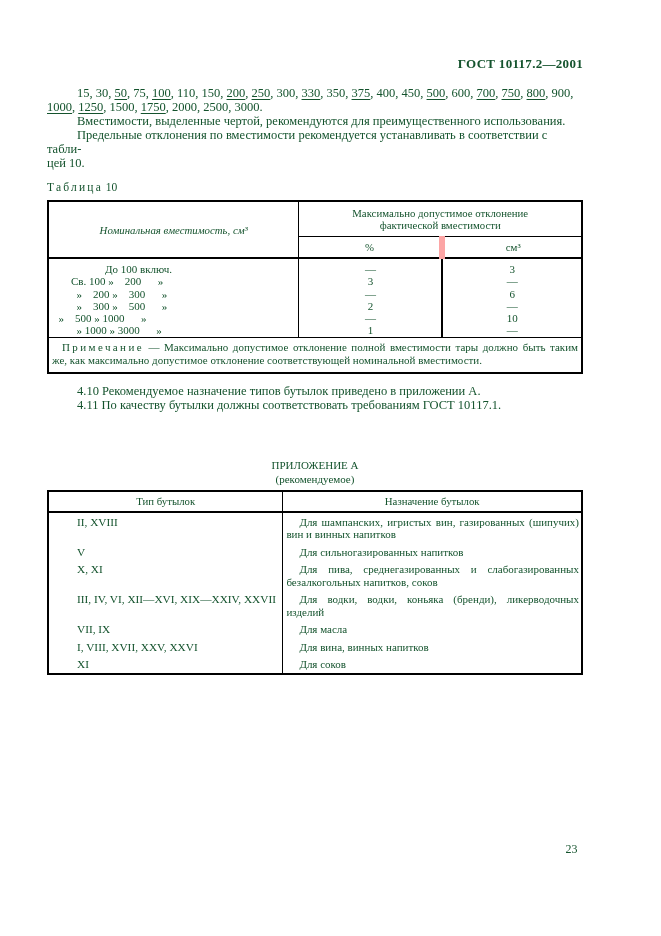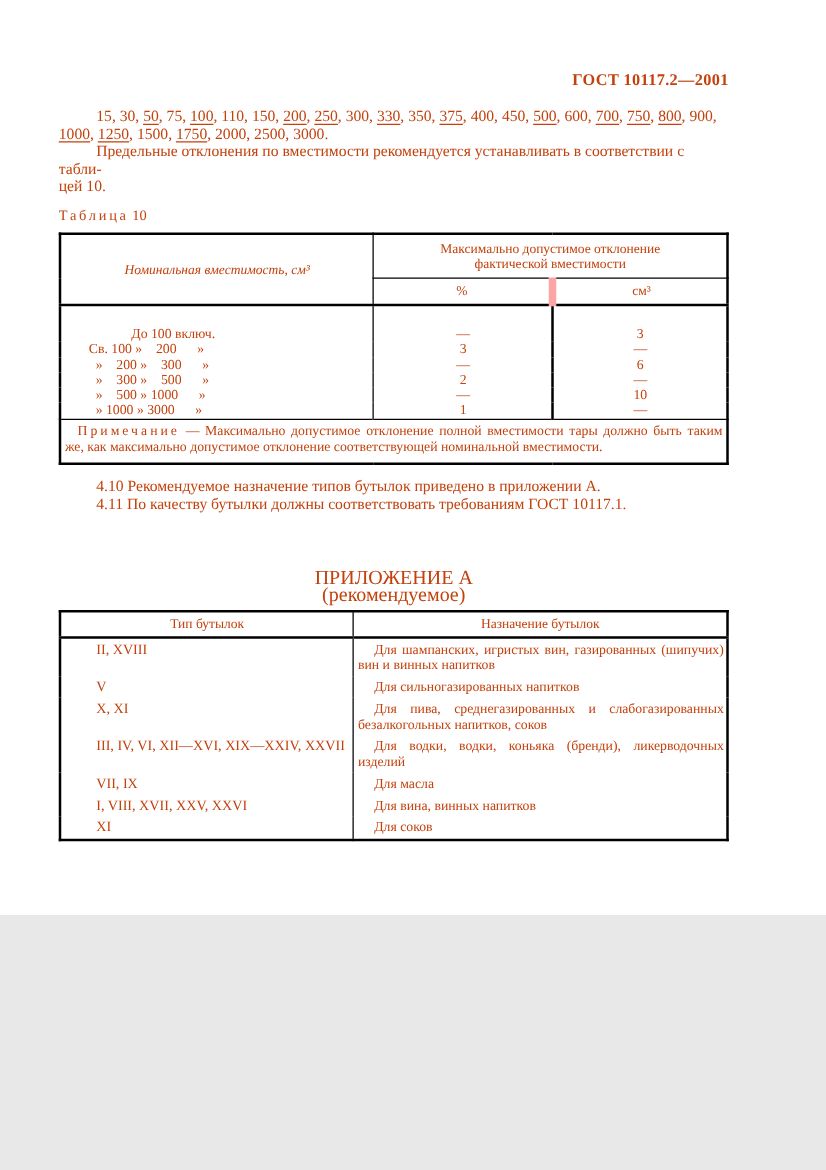--- a/index.html
+++ b/index.html
@@ -1,18 +1,18 @@
 <!DOCTYPE html>
 <html><head>
 <meta charset="utf-8">
 <style>
   html,body{margin:0;padding:0;background:#e8e8e8;}
   .page{
-    position:relative; width:661px; height:732px; background:#ffffff;
-    font-family:"Liberation Serif","DejaVu Serif",serif; color:#c2410c;
+    position:relative; width:661px; height:936px; background:#ffffff;
+    font-family:"Liberation Serif","DejaVu Serif",serif; color:#14532d;
     overflow:hidden;
   }
   .content{ position:absolute; left:47px; top:0; width:536px; }
   .gost-header{ margin-top:56px; text-align:right; font-weight:bold; font-size:13px; line-height:16px; letter-spacing:.3px; }
   .intro{ margin-top:14px; font-size:12.5px; }
   .line{ line-height:14px; }
   .indent{ text-indent:30px; }
   .und{ text-decoration:underline; text-underline-offset:2px; }
 
   .tbl-label{ margin-top:10px; font-size:11.5px; line-height:14px; }
@@ -25,27 +25,27 @@
   .t10{ font-size:11px; }
   .t10 thead td{ text-align:center; vertical-align:middle; font-size:10.8px; }
   .t10 .c1h{ border-right:1.5px solid #000;font-style:italic; }
   .t10 .c2h{ height:30px; border-bottom:1px solid #000; padding:2px 28px; line-height:12.5px; }
   .t10 .sub{ height:20px; }
   .t10 .subcm{ border-left:6px solid #fca5a5; }
   .t10 thead{ border-bottom:2.5px solid #000; }
   .t10 tbody td{ height:12.3px; line-height:12.3px; text-align:center; vertical-align:middle; }
   .t10 td.range{ text-align:left; white-space:pre; border-right:1.5px solid #000; }
   .t10 td.cm{ border-left:2px solid #000; }
-  .t10 tbody tr:first-child td{ padding-top:16px; }
+  .t10 tbody tr:first-child td{ padding-top:4px; }
   .t10 .note{ border-top:1px solid #000; text-align:justify; text-indent:10px;
               padding:3px 3px 5px 3px; line-height:13px; font-size:11px; }
   .t10 .note .spaced{ letter-spacing:2.4px; }
 
   .sections{ margin-top:10px; font-size:12.5px; }
-  .appendix-head{ margin-top:46px; font-size:16px; }
+  .appendix-head{ margin-top:46px; font-size:11px; }
   .center{ text-align:center; line-height:14px; }
   .bold{ font-weight:bold; }
   .heading{ margin-top:12px; font-size:12.5px; }
   .ta1-label{ margin-top:9px; }
 
   .ta1{ margin-top:4px; font-size:11px; }
   .ta1 thead td{ text-align:center; vertical-align:middle; height:19px; font-size:10.8px; border-bottom:2.5px solid #000; }
   .ta1 td:first-child{ border-right:1.5px solid #000; }
   .ta1 tbody td{ vertical-align:top; line-height:12.5px; }
   .ta1 tbody td.type{ padding:3px 4px 2px 28px; font-size:11.3px; }
@@ -57,20 +57,21 @@
 <body>
 
 <div class="page">
   <div class="content">
 
     <div class="gost-header">ГОСТ 10117.2—2001</div>
 
     <div class="intro">
       <div class="line indent" id="numbers-line1"><span>15</span>, <span>30</span>, <span class="und">50</span>, <span>75</span>, <span class="und">100</span>, <span>110</span>, <span>150</span>, <span class="und">200</span>, <span class="und">250</span>, <span>300</span>, <span class="und">330</span>, <span>350</span>, <span class="und">375</span>, <span>400</span>, <span>450</span>, <span class="und">500</span>, <span>600</span>, <span class="und">700</span>, <span class="und">750</span>, <span class="und">800</span>, <span>900</span>,</div>
       <div class="line" id="numbers-line2"><span class="und">1000</span>, <span class="und">1250</span>, <span>1500</span>, <span class="und">1750</span>, <span>2000</span>, <span>2500</span>, <span>3000</span>.</div>
+      <div class="line indent">Вместимости, выделенные чертой, рекомендуются для преимущественного использования.</div>
       <div class="line indent">Предельные отклонения по вместимости рекомендуется устанавливать в соответствии с табли-</div>
       <div class="line">цей 10.</div>
     </div>
 
     <div class="tbl-label"><span class="spaced">Таблица</span> <span>10</span></div>
 
     <table class="t10">
       <colgroup>
           <col style="width:250px">
           <col style="width:143px">
@@ -101,21 +102,21 @@
             <td class="range" style="padding-left: 22px;">  »    200 »    300      »</td>
             <td>—</td>
             <td class="cm">6</td>
           </tr>
           <tr>
             <td class="range" style="padding-left: 22px;">  »    300 »    500      »</td>
             <td>2</td>
             <td class="cm">—</td>
           </tr>
           <tr>
-            <td class="range" style="padding-left: 22px;">  »    500 » 1000      »</td>
+            <td class="range" style="padding-left: 4px;">  »    500 » 1000      »</td>
             <td>—</td>
             <td class="cm">10</td>
           </tr>
           <tr>
             <td class="range" style="padding-left: 22px;">  » 1000 » 3000      »</td>
             <td>1</td>
             <td class="cm">—</td>
           </tr>
         </tbody>
       <tfoot>

